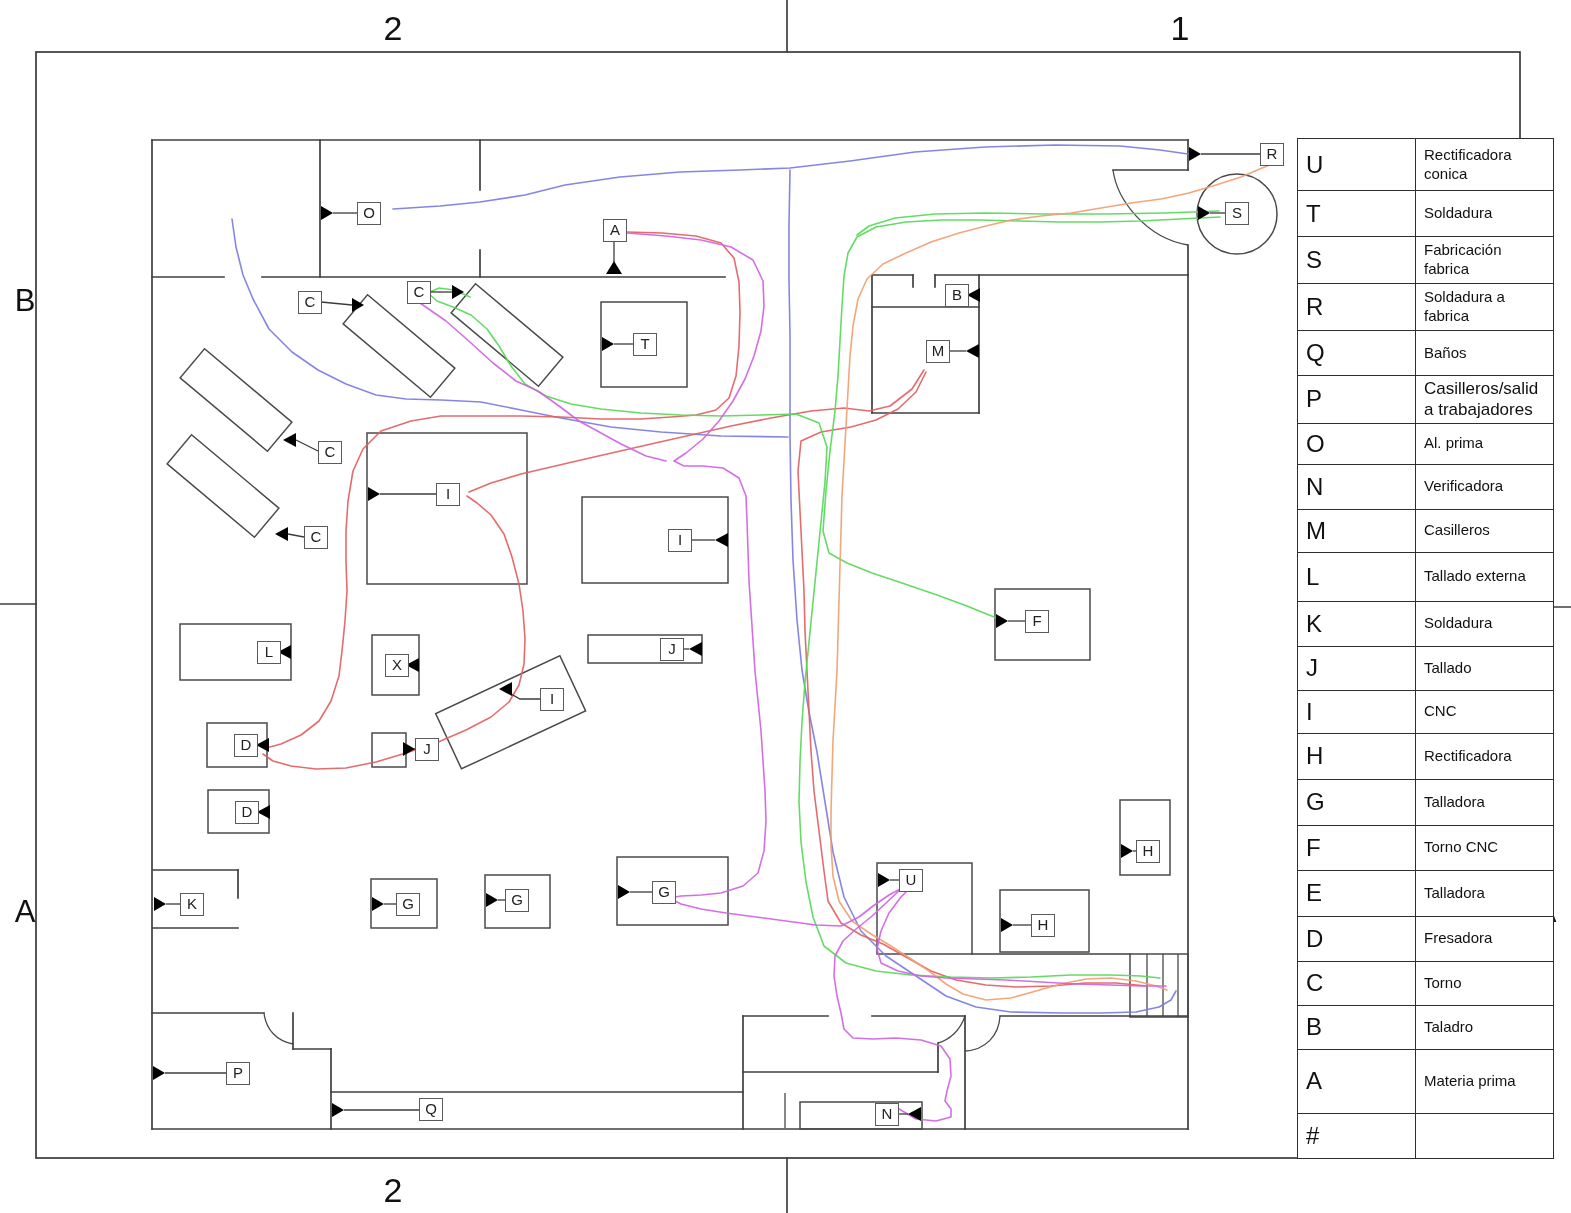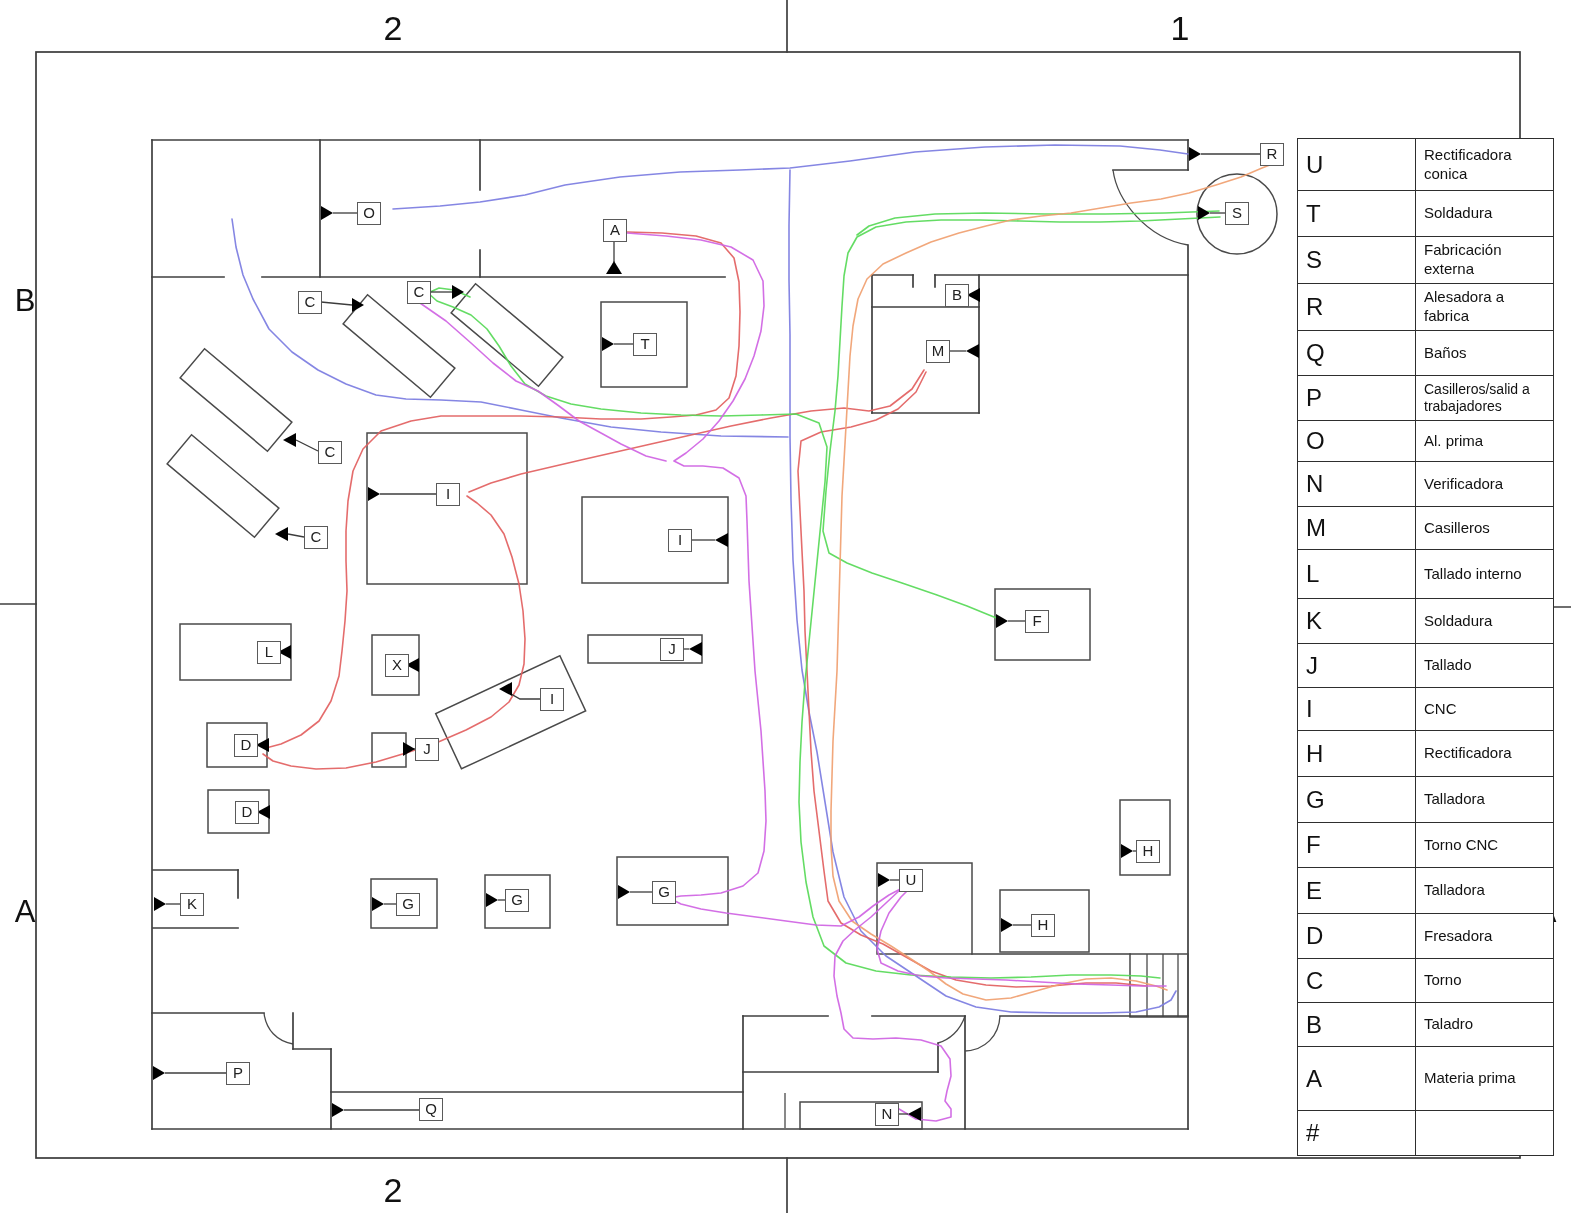--- a/index.html
+++ b/index.html
@@ -17,21 +17,21 @@
   }
   #legend{
     position:absolute;left:1297px;top:138px;width:223px;height:1017px;
     border-collapse:collapse;table-layout:fixed;background:#fff;z-index:5;
   }
   #legend td{
     border:1.6px solid #2e2e2e;vertical-align:middle;overflow:hidden;
   }
   #legend td.letter{width:108px;font-size:24px;padding-left:8px;color:#111;}
   #legend td.desc{width:115px;font-size:15px;line-height:1.25;padding:2px 14px 2px 8px;color:#111;margin-top:21px;}
-  #legend tr.small-desc td.desc{font-size:14px;}
+  #legend tr.small-desc td.desc{font-size:17px;}
   .wall{stroke:#3f3f3f;stroke-width:1.7;fill:none;stroke-linecap:square;}
   .room{stroke:#4a4a4a;stroke-width:1.5;fill:none;}
   .thinline{stroke:#4a4a4a;stroke-width:1.3;fill:none;}
   .leader{stroke:#3c3c3c;stroke-width:1.3;fill:none;}
   .arrowhead{fill:#000;stroke:none;}
   .flow{fill:none;stroke-width:1.6;stroke-linejoin:round;stroke-linecap:round;opacity:.92;}
   .flow.blue{stroke:var(--flow-blue,#7b7ce1);}
   .flow.red{stroke:var(--flow-red,#e25f5f);}
   .flow.green{stroke:var(--flow-green,#57d957);}
   .flow.orange{stroke:var(--flow-orange,#f0a070);}
@@ -276,25 +276,25 @@
         <tr style="height: 52px;">
           <td class="letter">U</td>
           <td class="desc">Rectificadora conica</td>
         </tr>
         <tr style="height: 46px;">
           <td class="letter">T</td>
           <td class="desc">Soldadura</td>
         </tr>
         <tr style="height: 47px;">
           <td class="letter">S</td>
-          <td class="desc">Fabricación externa</td>
+          <td class="desc">Fabricación fabrica</td>
         </tr>
         <tr style="height: 47px;">
           <td class="letter">R</td>
-          <td class="desc">Alesadora a fabrica</td>
+          <td class="desc">Soldadura a fabrica</td>
         </tr>
         <tr style="height: 45px;">
           <td class="letter">Q</td>
           <td class="desc">Baños</td>
         </tr>
         <tr class="small-desc" style="height: 45px;">
           <td class="letter">P</td>
           <td class="desc">Casilleros/salid a trabajadores</td>
         </tr>
         <tr style="height: 41px;">
@@ -304,21 +304,21 @@
         <tr style="height: 45px;">
           <td class="letter">N</td>
           <td class="desc">Verificadora</td>
         </tr>
         <tr style="height: 43px;">
           <td class="letter">M</td>
           <td class="desc">Casilleros</td>
         </tr>
         <tr style="height: 49px;">
           <td class="letter">L</td>
-          <td class="desc">Tallado interno</td>
+          <td class="desc">Tallado externa</td>
         </tr>
         <tr style="height: 45px;">
           <td class="letter">K</td>
           <td class="desc">Soldadura</td>
         </tr>
         <tr style="height: 44px;">
           <td class="letter">J</td>
           <td class="desc">Tallado</td>
         </tr>
         <tr style="height: 43px;">

